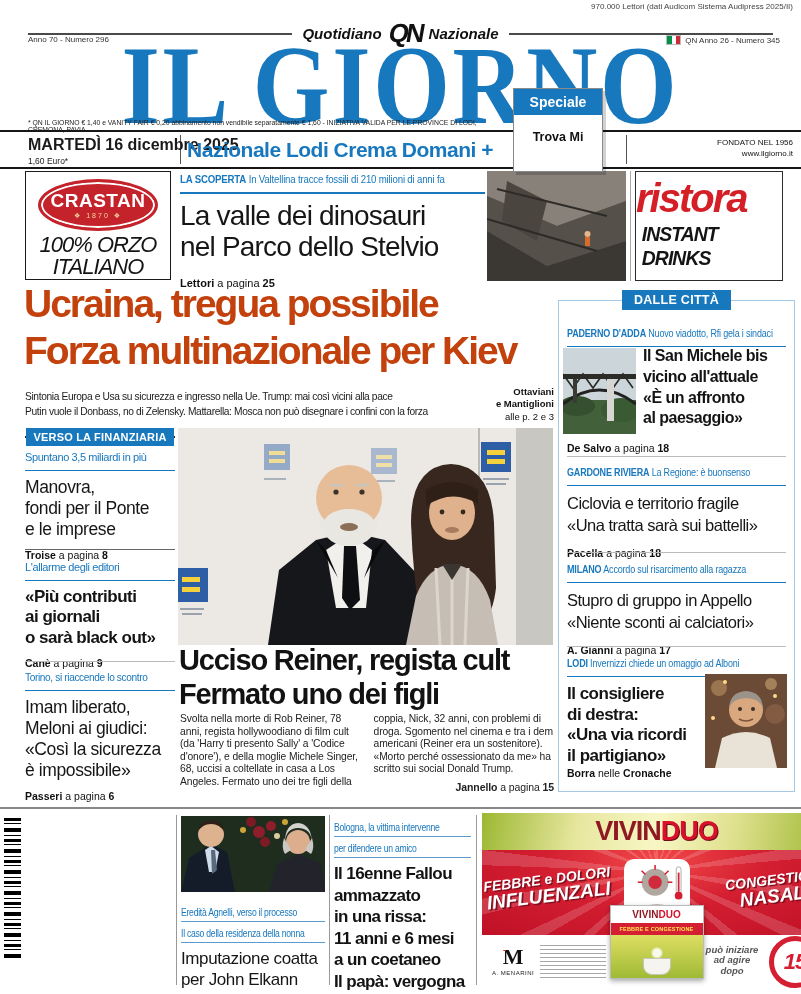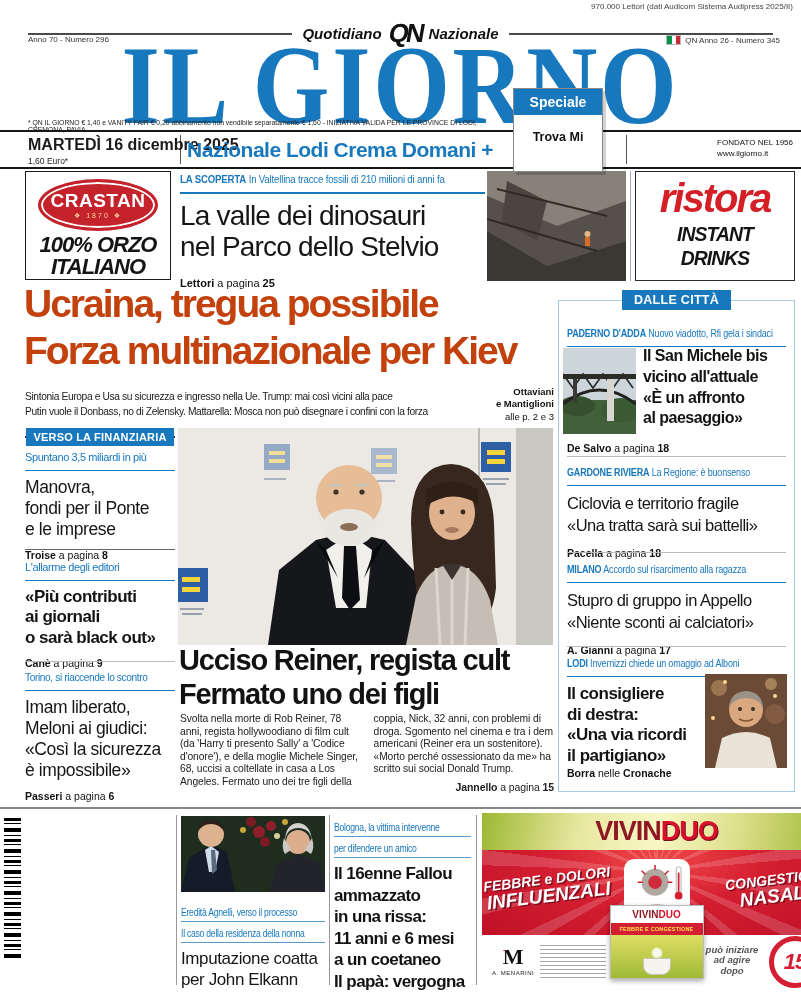--- a/index.html
+++ b/index.html
@@ -30,42 +30,42 @@
   .speciale .bd{font-weight:bold;font-size:12.5px;text-align:center;margin-top:15px;color:#111}
   .pricenote{position:absolute;top:119px;left:28px;width:480px;font-size:6.8px;color:#222}
 
   
   .strip{position:absolute;top:130px;left:0;width:801px;height:35px;border-top:2px solid #161616;border-bottom:2px solid #161616}
   .strip .vd{position:absolute;top:3px;bottom:3px;width:1px;background:#555}
   .dateL{position:absolute;top:4px;left:28px}
   .dateL .d{font-weight:bold;font-size:16px}.dateL .p{font-size:8.5px;margin-top:2px}
   .editions{position:absolute;left:182px;width:316px;top:6px;text-align:center;
             font-weight:bold;font-size:21px;color:#1878be;letter-spacing:-.5px}
-  .founded{position:absolute;right:8px;top:6px;text-align:left;font-size:8px;line-height:1.35;color:#111}
+  .founded{position:absolute;right:8px;top:6px;text-align:right;font-size:8px;line-height:1.35;color:#111}
 
   
   .crastan{position:absolute;left:25px;top:171px;width:146px;height:109px;border:1.5px solid #1a1a1a;
            background:#fff;text-align:center;box-sizing:border-box}
   .oval{width:120px;height:52px;margin:7px auto 3px;background:#c5232b;border:3px solid #c5232b;
         border-radius:50%;box-shadow:inset 0 0 0 2px #fff;box-sizing:border-box;color:#fff}
   .oval .b{font-weight:bold;font-size:19px;letter-spacing:.5px;padding-top:8px}
   .oval .y{font-size:7px;color:#f3d9a0;letter-spacing:2px}
-  .crclaim{font-weight:bold;font-style:italic;font-size:22px;line-height:1.02;letter-spacing:-1px;color:#141414;white-space:pre}
+  .crclaim{font-weight:normal;font-style:italic;font-size:22px;line-height:1.02;letter-spacing:-1px;color:#141414;white-space:pre}
 
   .kickwrap{border-bottom:2px solid #1878be;padding-bottom:5px;overflow:hidden}
   .kick{color:#1878be;font-size:10.5px;letter-spacing:-.2px}
   .kick b{font-weight:bold}
   .scoperta{position:absolute;left:180px;top:169px;width:305px}
   .scoperta .h{font-size:28px;font-weight:400;letter-spacing:-.8px;line-height:1.1;margin-top:7px;color:#161616;white-space:pre}
   .by{font-size:11px;color:#111}
   .scoperta .by{margin-top:14px}
   .fossil{position:absolute;left:487px;top:171px;width:139px;height:110px}
   .vdiv-topad{position:absolute;left:630px;top:171px;width:1px;height:110px;background:#aaa}
-  .ristora{position:absolute;left:635px;top:171px;width:160px;height:110px;border:1px solid #2a2a2a;
-           background:#fff;text-align:center;box-sizing:border-box}
+  .ristora{position:absolute;left:635px;top:171px;width:148px;height:110px;border:1px solid #2a2a2a;
+           background:#fff;text-align:left;box-sizing:border-box}
   .ristora .b{font-style:italic;font-weight:bold;font-size:40px;color:#d41f26;letter-spacing:-2px;margin-top:6px;line-height:1}
   .ristora .t{font-style:italic;font-weight:bold;font-size:21px;color:#141414;letter-spacing:-1px;transform:scaleX(.92);margin-top:4px}
 
   
   .leadh{position:absolute;left:24px;top:281px;width:535px;font-weight:bold;font-size:39px;line-height:1.2;
          letter-spacing:-2px;color:#c2410c;white-space:pre}
   .leaddeck{position:absolute;left:25px;top:389px;font-size:11px;line-height:15px;letter-spacing:-.4px;
             color:#1c1c1c;white-space:pre;transform:scaleX(.93);transform-origin:0 0}
   .leadby{position:absolute;left:494px;top:386px;width:60px;font-size:9.5px;line-height:1.3;text-align:right;color:#111}
   .leadby .n{font-weight:bold;white-space:pre}

